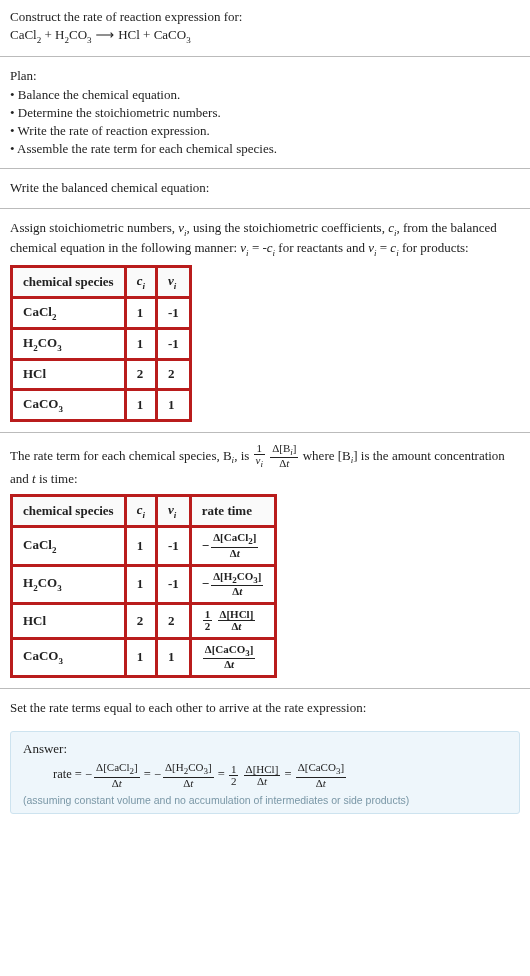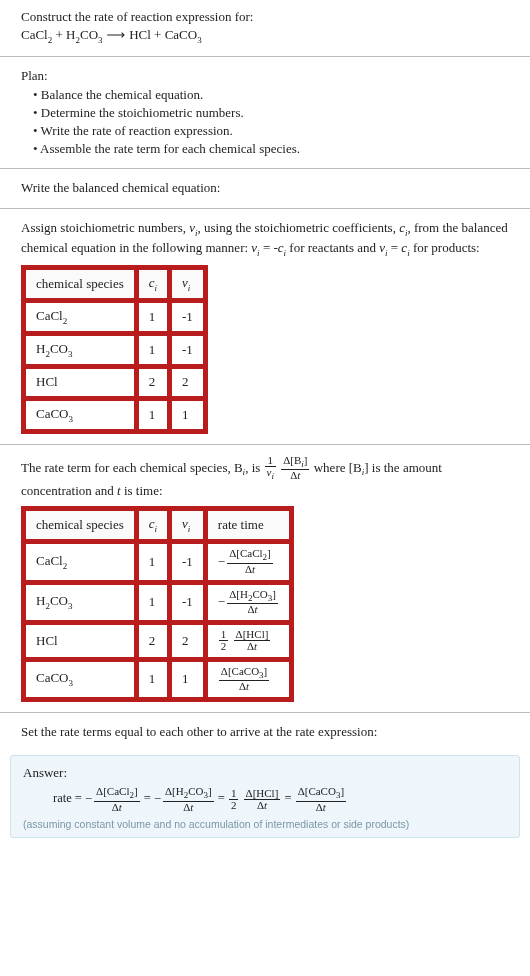--- a/index.html
+++ b/index.html
@@ -5,42 +5,42 @@
   * { box-sizing: border-box; margin: 0; padding: 0; }
   body {
     font-family: Georgia, 'Times New Roman', serif;
     font-size: 13px;
     color: #222;
     background: #fff;
     width: 530px;
     line-height: 1.4;
   }
   .section {
-    padding: 8px 21px;
+    padding: 8px 10px;
   }
   hr.sep {
     border: none;
     border-top: 1px solid #bbb;
     margin: 2px 0;
   }
   .eqn { font-family: Georgia, serif; }
   sub { font-size: 9px; vertical-align: sub; }
   .arrow { padding: 0 4px; }
-  .plan ul { list-style: none; padding-left: 0; margin-left: 12px; }
+  .plan ul { list-style: none; padding-left: 0; }
   .plan li::before { content: "• "; }
   .tbl {
     border-collapse: collapse;
     margin-top: 6px;
     font-size: 13px;
   }
   .tbl th, .tbl td {
-    border: 5px solid #b91c1c;
+    border: 3px solid #b91c1c;
     padding: 4px 10px;
     text-align: left;
-    font-weight: normal;
+    font-weight: bold;
     background: #fff;
   }
   .tbl th { background: #fafafa; }
   .ital { font-style: italic; }
   .note {
     font-family: Arial, sans-serif;
     font-size: 10.5px;
     color: #888;
     margin-top: 3px;
   }

